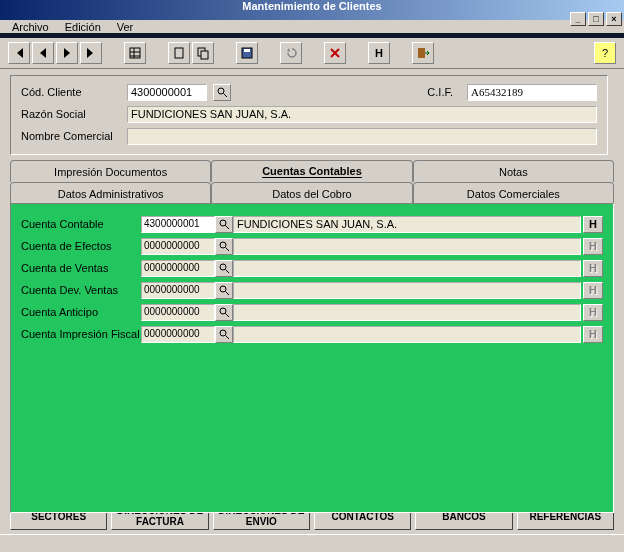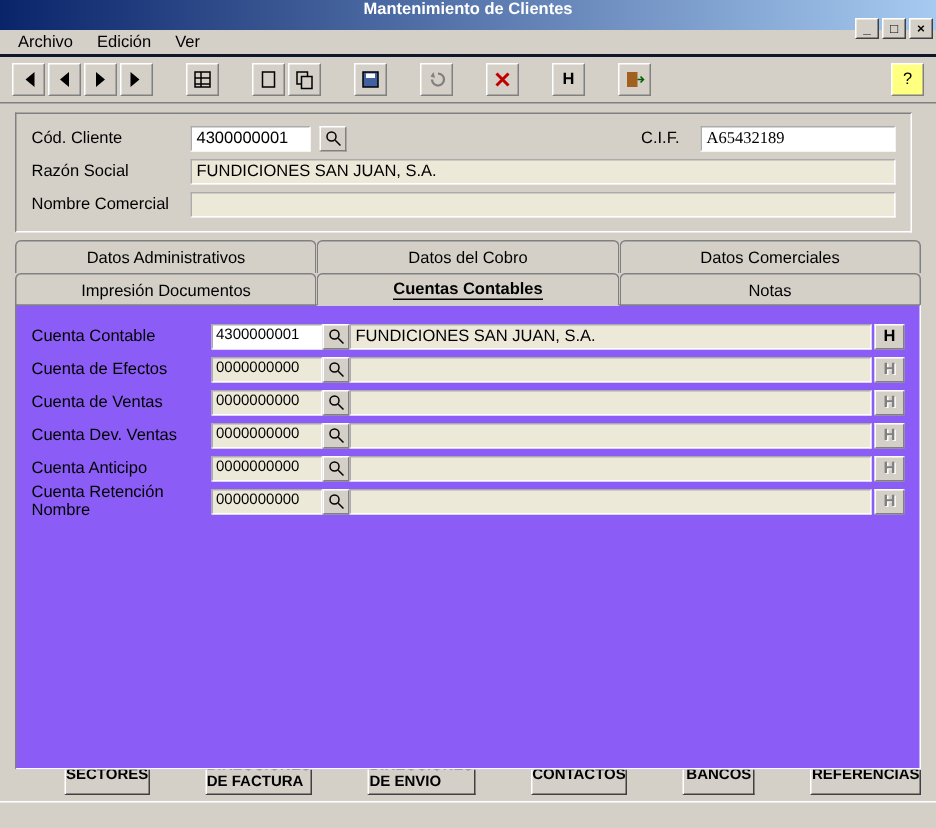--- a/index.html
+++ b/index.html
@@ -2,21 +2,21 @@
 <html><head>
 <meta charset="utf-8">
 <style>
   * { box-sizing: border-box; margin: 0; padding: 0; font-family: "MS Sans Serif", Tahoma, sans-serif; font-size: 11px; }
   body { background: #d4d0c8; width: 624px; height: 552px; overflow: hidden; }
   .titlebar { background: linear-gradient(to right, #0a246a, #a6caf0); height: 20px; display: flex; align-items: center; padding: 0 2px; color: #fff; font-weight: bold; flex-direction: column; }
   .titlebar .ticon { width: 14px; height: 14px; background: #c04040; margin-right: 4px; }
   .titlebar-btns { margin-left: auto; display: flex; gap: 2px; }
   .tb-btn { width: 16px; height: 14px; background: #d4d0c8; border: 1px solid #fff; border-right-color:#404040; border-bottom-color:#404040; font-size:9px; text-align:center; line-height:12px; color:#000; }
 
-  .menubar { background: #d4d0c8; height: 18px; display: flex; align-items: center; padding: 0 4px; border-bottom: 2px solid #0f172a; }
+  .menubar { background: #d4d0c8; height: 18px; display: flex; align-items: center; padding: 0 4px; border-bottom: 5px solid #0f172a; }
   .menu-item { padding: 0 8px; }
 
   .toolbar { background: #d4d0c8; padding: 4px 8px; display: flex; align-items: center; gap: 2px; border-bottom: 1px solid #808080; }
   .tbtn { width: 22px; height: 22px; border: 1px solid #fff; border-right-color:#808080; border-bottom-color:#808080; background:#d4d0c8; display:flex; align-items:center; justify-content:center; color:#000;}
   .tbtn svg { width: 14px; height: 14px; }
   .spacer { width: 18px; }
   .help-btn { margin-left: auto; }
 
   .client { background: #d4d0c8; }
   .header-panel { margin: 6px 16px 4px 10px; border: 1px solid #808080; border-right-color:#fff; border-bottom-color:#fff; padding: 6px 10px; }
@@ -24,32 +24,32 @@
   .hlabel { width: 100px; }
   .hfield { height: 17px; border: 1px inset #fff; background:#fff; padding: 1px 3px; }
   .hfield.ro { background:#ece9d8; }
   .magnify { width: 18px; height: 17px; border: 1px solid #fff; border-right-color:#808080; border-bottom-color:#808080; background:#d4d0c8; display:flex; align-items:center; justify-content:center;}
 
   .tabs-area { margin: 0 10px; }
   .tabrow { display: flex; }
   .tab { flex: 1; height: 22px; border: 1px solid #808080; border-bottom: none; background:#d4d0c8; display:flex; align-items:center; justify-content:center; position:relative; top:1px; border-radius: 4px 4px 0 0;}
   .tab.active { background:#d4d0c8; font-weight: bold; z-index:2; border-bottom: 1px solid #d4d0c8;}
   .tab.active span { border-bottom: 1px solid #000; }
-  .tab-panel { border: 1px solid #808080; border-right-color:#fff; border-bottom-color:#fff; background:#8b5cf6; padding: 10px; height: 310px; position:relative; z-index:1;}
+  .tab-panel { border: 1px solid #808080; border-right-color:#fff; border-bottom-color:#fff; background:#22c55e; padding: 10px; height: 310px; position:relative; z-index:1;}
 
   .accrow { display:flex; align-items:center; height: 20px; margin-bottom: 2px; }
   .accrow .albl { width: 120px; }
   .accrow .acode { width: 74px; height: 17px; border: 1px inset #fff; background:#ece9d8; padding:1px 2px; font-size:10px;}
   .accrow .acode.w { background:#fff; }
   .accrow .adesc { flex:1; height:17px; border:1px inset #fff; background:#ece9d8; margin-left:0; padding:1px 3px;}
   .accrow .hbtn { width: 20px; height: 17px; border:1px solid #fff; border-right-color:#808080; border-bottom-color:#808080; background:#d4d0c8; text-align:center; font-weight:bold; line-height:15px; margin-left:2px;}
   .accrow .hbtn.dis { color:#808080; text-shadow: 1px 1px #fff; }
 
   .bottom-btns { position: absolute; left: 10px; right: 10px; bottom: 8px; display:flex; gap: 4px; }
-  .bbtn { flex:1; height: 28px; border: 1px solid #fff; border-right-color:#404040; border-bottom-color:#404040; background:#d4d0c8; font-weight:bold; font-size:10px; display:flex; align-items:center; justify-content:center; text-align:left; line-height:1.1;margin-left:33px;}
+  .bbtn { flex:1; height: 28px; border: 1px solid #fff; border-right-color:#404040; border-bottom-color:#404040; background:#d4d0c8; font-weight:bold; font-size:10px; display:flex; align-items:center; justify-content:center; text-align:center; line-height:1.1;}
 
   .statusbar { position:absolute; left:0; right:0; bottom:0; height:18px; background:#d4d0c8; border-top:1px solid #fff; }
 </style>
 </head>
 <body>
 
 <div class="titlebar">
   <div class="ticon"></div>
   <span>Mantenimiento de Clientes</span>
   <div class="titlebar-btns">
@@ -159,38 +159,38 @@
     </div>
     <div class="hrow">
       <div class="hlabel">Nombre Comercial</div>
       <div class="hfield ro" style="flex:1;"></div>
     </div>
   </div>
 
   <div class="tabs-area">
     <div class="tabrow">
       <div class="tab">
-          <span>Datos Administrativos</span>
-        </div>
-      <div class="tab">
-          <span>Datos del Cobro</span>
-        </div>
-      <div class="tab">
-          <span>Datos Comerciales</span>
-        </div>
-    </div>
-    <div class="tabrow">
-      <div class="tab">
           <span>Impresión Documentos</span>
         </div>
       <div class="tab active">
           <span>Cuentas Contables</span>
         </div>
       <div class="tab">
           <span>Notas</span>
+        </div>
+    </div>
+    <div class="tabrow">
+      <div class="tab">
+          <span>Datos Administrativos</span>
+        </div>
+      <div class="tab">
+          <span>Datos del Cobro</span>
+        </div>
+      <div class="tab">
+          <span>Datos Comerciales</span>
         </div>
     </div>
 
     <div class="tab-panel" id="acc-panel">
 
     <div class="accrow">
           <div class="albl">Cuenta Contable</div>
           <div class="acode w">4300000001</div>
           <div class="magnify">
             <svg width="12" height="12" viewBox="0 0 12 12">
@@ -243,21 +243,21 @@
           <div class="magnify">
             <svg width="12" height="12" viewBox="0 0 12 12">
               <circle cx="5" cy="5" r="3" fill="none" stroke="#000"></circle>
               <path d="M7.5 7.5L11 11" stroke="#000"></path>
             </svg>
           </div>
           <div class="adesc"></div>
           <div class="hbtn dis">H</div>
         </div>
         <div class="accrow">
-          <div class="albl">Cuenta Retención Nombre</div>
+          <div class="albl">Cuenta Impresión Fiscal</div>
           <div class="acode ">0000000000</div>
           <div class="magnify">
             <svg width="12" height="12" viewBox="0 0 12 12">
               <circle cx="5" cy="5" r="3" fill="none" stroke="#000"></circle>
               <path d="M7.5 7.5L11 11" stroke="#000"></path>
             </svg>
           </div>
           <div class="adesc"></div>
           <div class="hbtn dis">H</div>
         </div>

